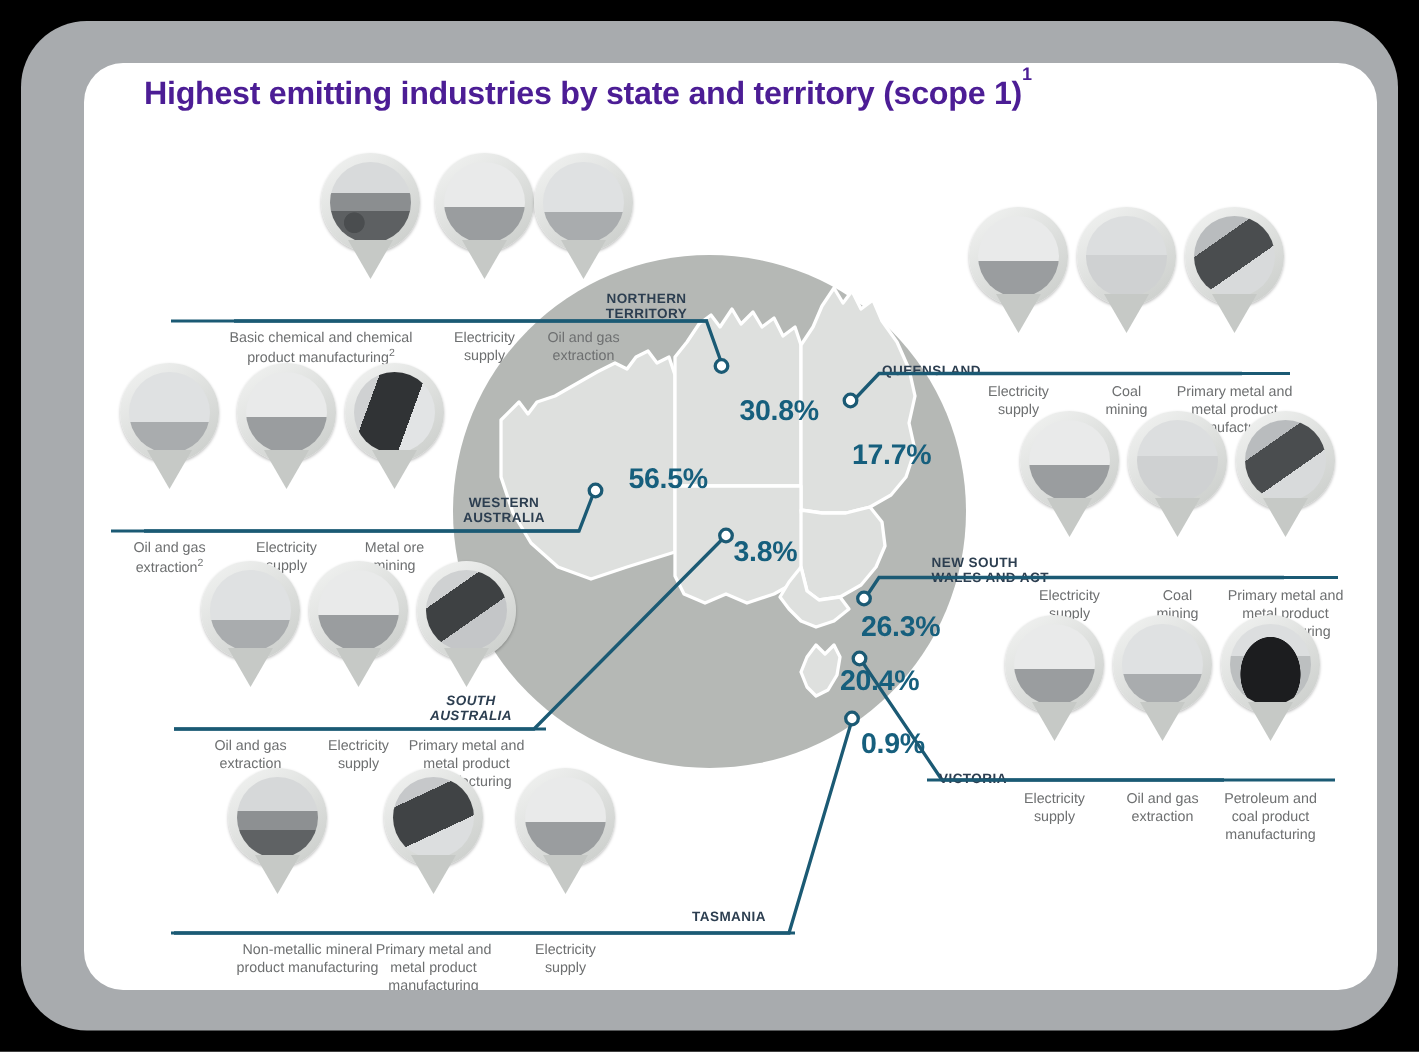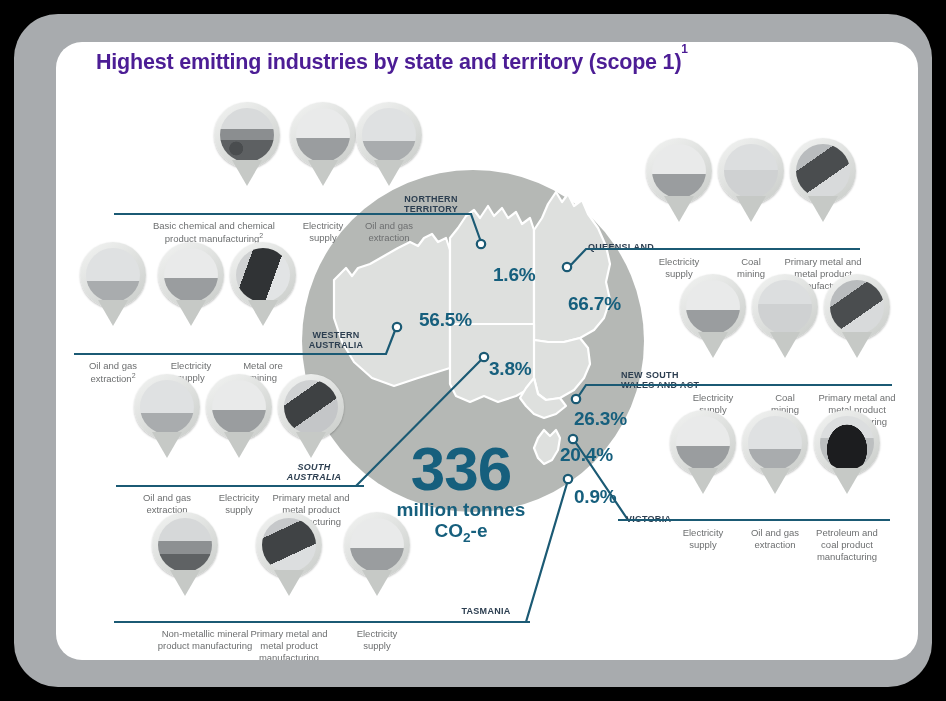--- a/index.html
+++ b/index.html
@@ -78,35 +78,28 @@
         <path d="M152,152 L236,152 L236,168 L240,196 L236,214 L218,224 L200,230 L186,224 L172,230 L158,224 L152,212 Z"></path>
 
         <path d="M236,168 L250,170 L266,170 L282,166 L290,176 L292,192 L286,206 L276,218 L262,226 L248,228 L240,222 L236,206 Z"></path>
 
         <path d="M236,206 L240,222 L248,228 L262,226 L268,234 L258,242 L246,246 L236,242 L228,234 L222,226 L228,216 Z"></path>
       </g>
 
       <path fill="#dee0de" stroke="#ffffff" stroke-width="2.2" stroke-linejoin="round" d="M240,266 L246,258 L252,264 L258,258 L262,266 L260,278 L254,288 L246,292 L240,286 L236,276 Z"></path>
     </svg>
 
-    <div class="pct" style="left:437px;top:222px;">1.6%</div>
-    <div class="pct" style="left:512px;top:251px;">66.7%</div>
+    <div class="pct" style="left:437px;top:222px;">30.8%</div>
+    <div class="pct" style="left:512px;top:251px;">17.7%</div>
     <div class="pct" style="left:363px;top:267px;">56.5%</div>
     <div class="pct" style="left:518px;top:366px;text-align:center;">26.3%</div>
     <div class="pct" style="left:433px;top:316px;">3.8%</div>
     <div class="pct" style="left:504px;top:402px;">20.4%</div>
     <div class="pct" style="left:518px;top:444px;">0.9%</div>
 
-    <div id="bignum">
-      <div class="n">336</div>
-      <div class="u">
-        <div>million tonnes</div>
-        <div><span>CO</span><sub>2</sub><span>-e</span></div>
-      </div>
-    </div>
 
     <svg id="wires" viewBox="0 0 862 618">
       <g stroke="#1b5a74" stroke-width="2.2" fill="none">
         <path d="M100,172 L415,172 L425,200"></path>
         <path d="M772,207 L530,207 L512,226"></path>
         <path d="M40,312 L330,312 L340,286"></path>
         <path d="M800,343 L530,343 L520,358"></path>
         <path d="M60,444 L300,444 L427,316"></path>
         <path d="M760,478 L572,478 L518,398"></path>
         <path d="M60,580 L470,580 L512,438"></path>

